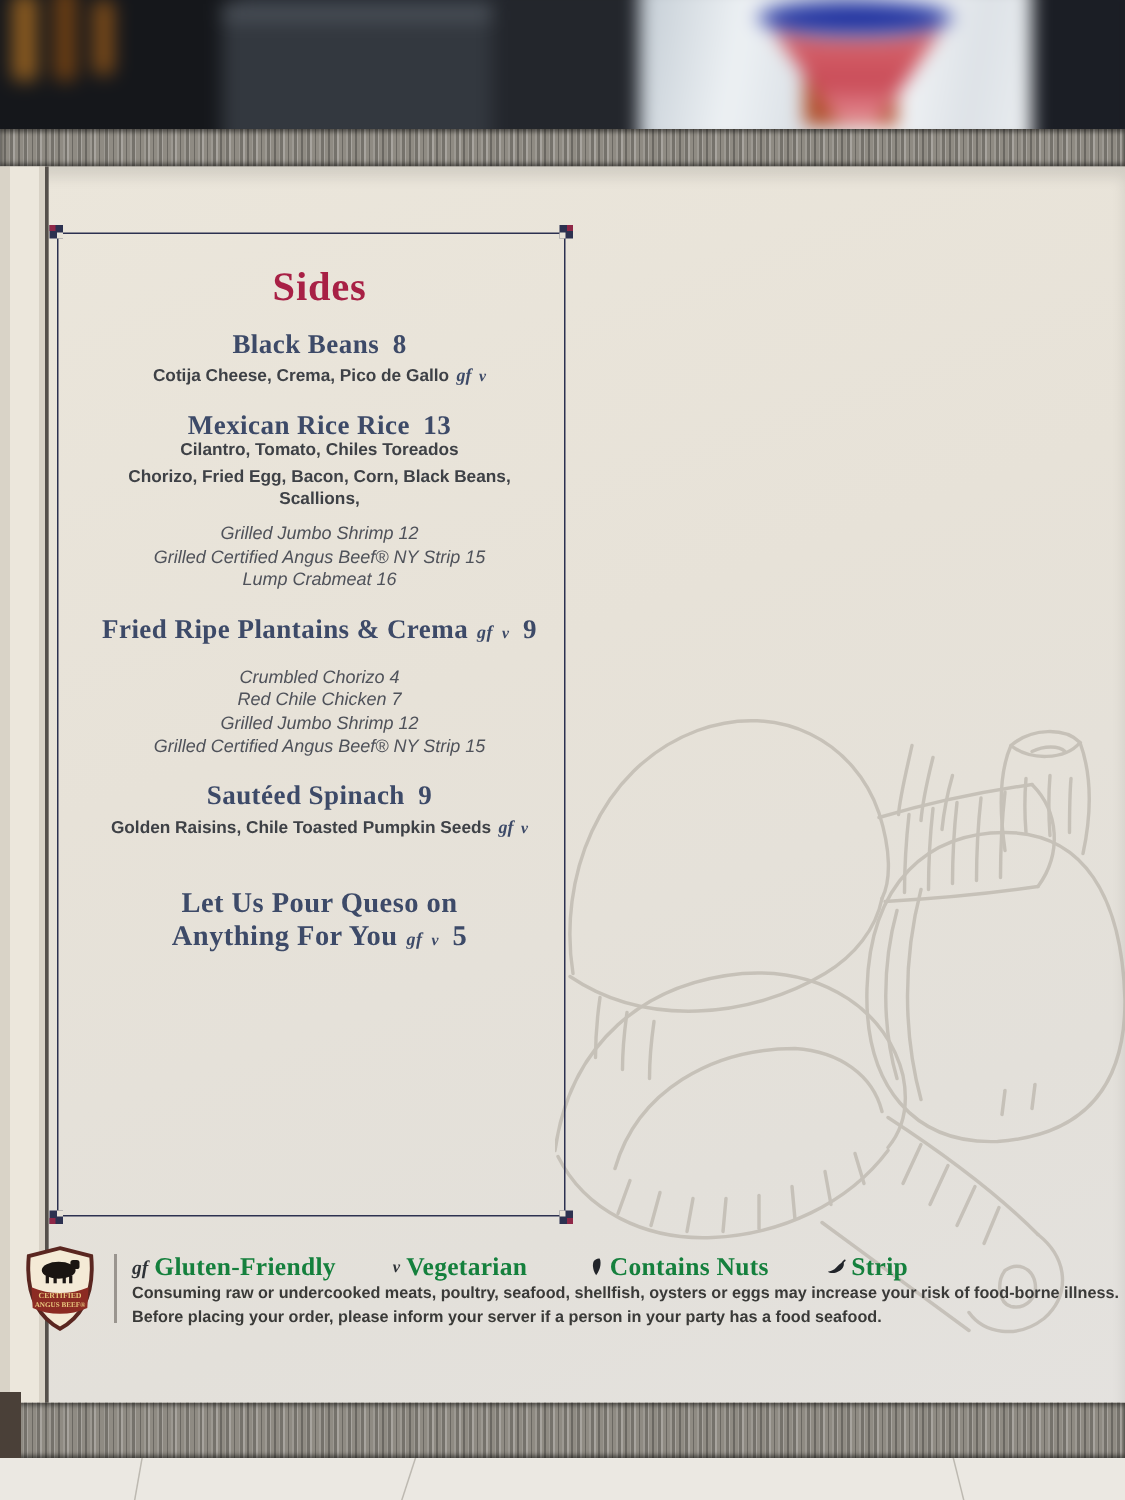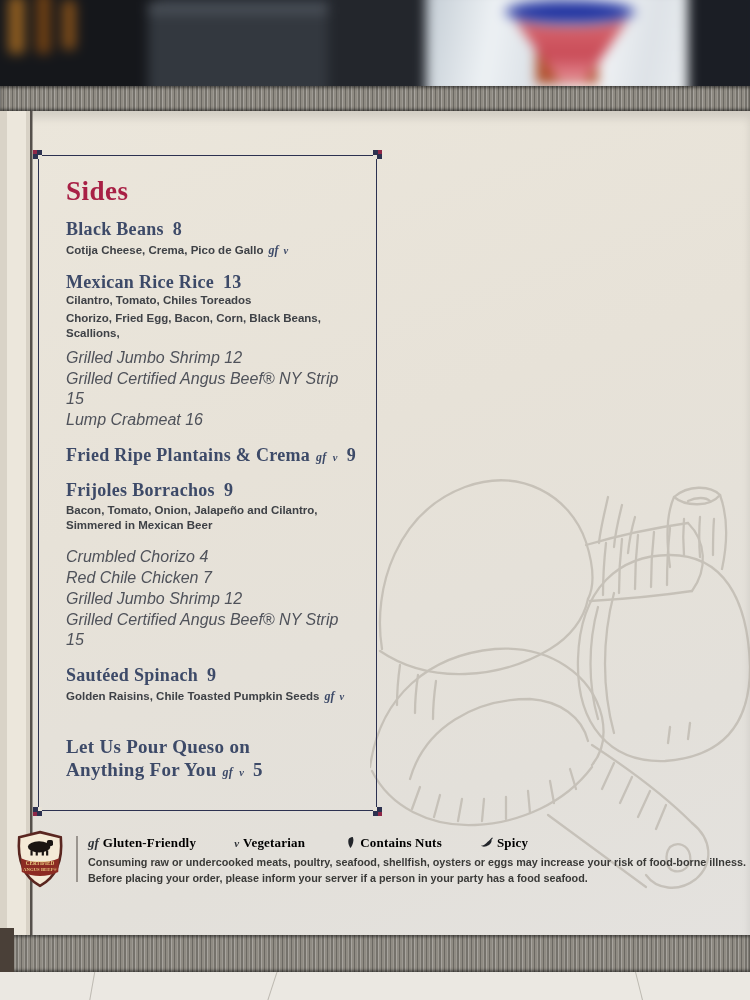--- a/index.html
+++ b/index.html
@@ -41,21 +41,21 @@
   .board-corner{position:absolute;left:0;top:928px;width:14px;height:50px;background:#4a4038;}
   .counter{position:absolute;left:0;top:972px;width:750px;height:28px;background:#ebe8e2;overflow:hidden;}
   .vein{position:absolute;width:1px;height:60px;background:#bdb9b1;}
   .vein:nth-child(1){left:270px;top:-10px;transform:rotate(18deg);}
   .vein:nth-child(2){left:640px;top:-10px;transform:rotate(-14deg);}
   .vein:nth-child(3){left:90px;top:-6px;transform:rotate(10deg);}
 
   
   .page{position:absolute;left:0;top:111px;width:750px;height:856px;
     background:linear-gradient(160deg,#ebe6db 0%,#e7e2d8 40%,#e3e0da 75%,#e4e2df 100%);
-    box-shadow:inset 0 7px 9px rgba(0,0,0,.10);}
+    box-shadow:inset 0 7px 9px rgba(0,0,0,.10);text-align:center;}
   .page-edge{position:absolute;left:0;top:0;width:33px;height:100%;
     background:linear-gradient(90deg,#d9d3c7 0px,#d9d3c7 7px,#ece7dc 7px,#ece7dc 26px,
       #d8d2c6 26px,#d8d2c6 30px,#55504b 30px,#55504b 32px,rgba(0,0,0,0) 33px);}
 
   
   .sketch{position:absolute;left:370px;top:265px;width:380px;height:562px;opacity:.6;}
 
   
   .frame{position:absolute;left:38px;top:44px;width:339px;height:656px;
     border:1.6px solid #2c3150;box-sizing:border-box;}
@@ -73,35 +73,35 @@
   .menu-item{margin-bottom:14px;}
   .item-title{font-family:"Liberation Serif",serif;font-weight:bold;font-size:18px;
     color:#3d4a68;letter-spacing:.3px;line-height:1.15;}
   .t-price{margin-left:9px;}
   .tag{font-family:"Liberation Serif",serif;font-style:italic;font-weight:bold;
     font-size:12px;color:#3d4a68;margin-left:6px;}
   .tag.tag-v{font-size:10.5px;}
   .item-desc{font-weight:bold;font-size:11.5px;color:#3e4146;line-height:1.3;margin-top:3px;}
   .item-desc .tag{margin-left:5px;}
   .item-addons{margin-top:7px;}
-  .addon-line{font-style:italic;font-size:16px;color:#4f525a;line-height:1.3;}
+  .addon-line{font-style:italic;font-size:12px;color:#4f525a;line-height:1.3;}
   .menu-item.final{margin-top:32px;}
   .menu-item.final .item-title{font-size:19px;line-height:1.2;}
 
   
   .footer{position:absolute;left:0;top:826px;width:750px;height:70px;}
   .cab-logo{position:absolute;left:14px;top:4px;width:52px;height:58px;}
   .footer-divider{position:absolute;left:76px;top:10px;width:2px;height:46px;background:#9a958f;}
   .legend-row{position:absolute;left:88px;top:9px;display:flex;align-items:center;}
   .legend-item{display:flex;align-items:center;margin-right:38px;}
   .legend-item .sym{font-family:"Liberation Serif",serif;font-style:italic;font-weight:bold;
     font-size:13px;color:#2e3237;margin-right:4px;}
   .legend-item .sym.small{font-size:11px;}
   .legend-item .lbl{font-family:"Liberation Serif",serif;font-weight:bold;
-    font-size:13px;color:#000000;letter-spacing:.2px;}
+    font-size:17px;color:#15803d;letter-spacing:.2px;}
   .legend-icon{width:13px;height:14px;margin-right:4px;}
   .disclaimer{position:absolute;left:88px;top:28px;font-weight:bold;font-size:10.8px;
     color:#3a3a38;line-height:1.5;}
 </style>
 </head>
 <body>
 
 <div id="stage">
 
   <div class="scene">
@@ -198,25 +198,20 @@
               <div class="item-addons">
                 <div class="addon-line">Grilled Jumbo Shrimp 12</div>
                 <div class="addon-line">Grilled Certified Angus Beef® NY Strip 15</div>
                 <div class="addon-line">Lump Crabmeat 16</div>
               </div>
             </div>
             <div class="menu-item">
               <div class="item-title"><span class="t-name">Fried Ripe Plantains &amp; Crema</span><span class="tag">gf</span><span class="tag tag-v">v</span><span class="t-price">9</span></div>
             </div>
             <div class="menu-item">
-              <div class="item-title"><span class="t-name">Frijoles Borrachos</span><span class="t-price">9</span></div>
-              <div class="item-desc">Bacon, Tomato, Onion, Jalapeño and Cilantro,</div>
-              <div class="item-desc" style="margin-top: 0px;">Simmered in Mexican Beer</div>
-            </div>
-            <div class="menu-item">
               <div class="item-addons">
                 <div class="addon-line">Crumbled Chorizo 4</div>
                 <div class="addon-line">Red Chile Chicken 7</div>
                 <div class="addon-line">Grilled Jumbo Shrimp 12</div>
                 <div class="addon-line">Grilled Certified Angus Beef® NY Strip 15</div>
               </div>
             </div>
             <div class="menu-item">
               <div class="item-title"><span class="t-name">Sautéed Spinach</span><span class="t-price">9</span></div>
               <div class="item-desc">Golden Raisins, Chile Toasted Pumpkin Seeds<span class="tag">gf</span><span class="tag tag-v">v</span></div>
@@ -258,21 +253,21 @@
         <svg class="legend-icon" viewBox="0 0 14 15">
           <path d="M10.5,1 C12,4 11,9 8,13 C6.5,11 5,7 6,3.5 C6.8,1.8 8.8,0.8 10.5,1 Z" fill="#22252a"></path>
         </svg>
         <span class="lbl">Contains Nuts</span>
       </div>
       <div class="legend-item">
         <svg class="legend-icon" viewBox="0 0 16 15">
           <path d="M14,3 C15,6 13,10 8,11.5 C5,12.4 2.5,12 1,11 C4,10.6 6,9.5 8,7.5 C10,5.5 11.5,4 13,3.2 Z" fill="#22252a"></path>
           <path d="M13.2,3.4 L15,1.6" stroke="#22252a" stroke-width="1.4" fill="none" stroke-linecap="round"></path>
         </svg>
-        <span class="lbl">Spicy</span>
+        <span class="lbl">Strip</span>
       </div>
     </div>
 
     <div class="disclaimer">
       <div>Consuming raw or undercooked meats, poultry, seafood, shellfish, oysters or eggs may increase your risk of food-borne illness.</div>
       <div>Before placing your order, please inform your server if a person in your party has a food seafood.</div>
     </div>
   </div>
 
   <div class="board-bottom wood"></div>

